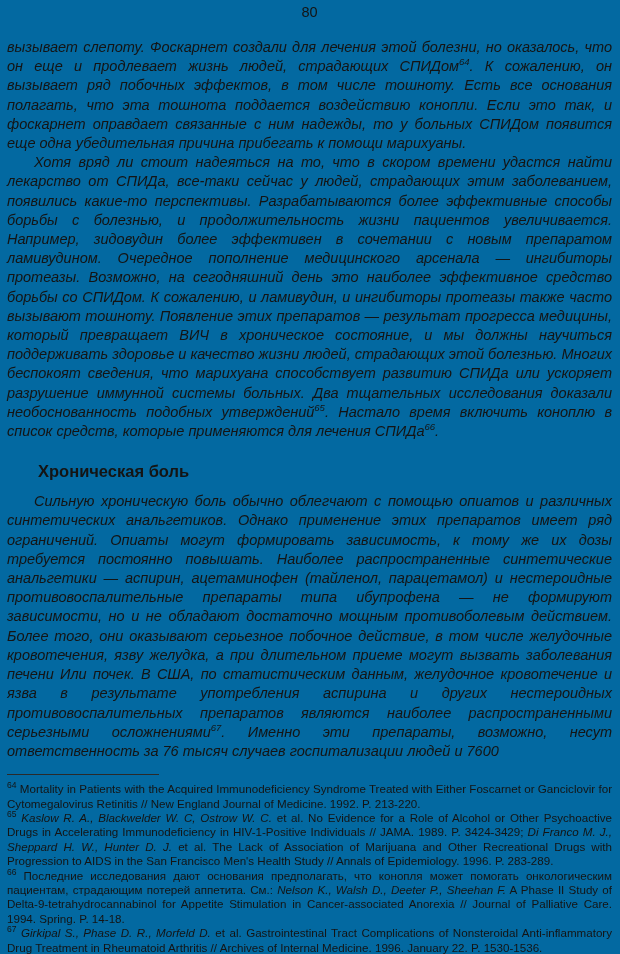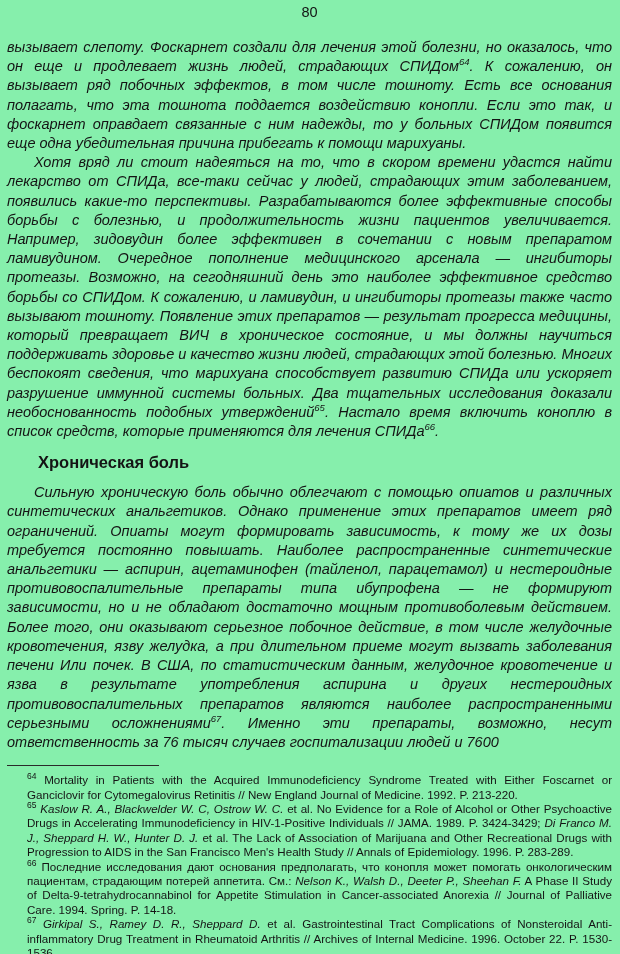--- a/index.html
+++ b/index.html
@@ -1,21 +1,21 @@
 <!DOCTYPE html>
 <html lang="ru"><head>
 <meta charset="utf-8">
 <style>
   * { margin: 0; padding: 0; box-sizing: border-box; }
   html, body { background: #ffffff; }
   .page {
     width: 620px;
     height: 954px;
     margin: 0 auto;
-    background: #86efac;
+    background: #0369a1;
     color: #141414;
     font-family: "Liberation Sans", sans-serif;
     padding: 4px 8px 6px 7px;
     overflow: hidden;
   }
   .page-number {
     text-align: center;
     font-size: 14.5px;
     line-height: 17px;
     margin-bottom: 17px;
@@ -28,35 +28,34 @@
   }
   .para.indent { text-indent: 27px; }
   sup.fnref {
     font-size: 9.5px;
     vertical-align: super;
     line-height: 0;
   }
   .section-heading {
     font-size: 16.5px;
     font-weight: bold;
-    margin: 11px 0 11px 31px;
+    margin: 20px 0 11px 31px;
     line-height: 20px;
   }
   .footnotes { margin-top: 13px; }
   .fn-sep {
     width: 152px;
     height: 0;
     border-top: 1px solid #2a2a2a;
     margin: 0 0 7px 0;
   }
   .footnote {
     font-size: 11.6px;
     line-height: 14.4px;
     text-align: justify;
-    margin-left: 20px;
   }
   .footnote i { }
   sup.fn-num {
     font-size: 8.5px;
     vertical-align: super;
     line-height: 0;
   }
 </style>
 </head>
 <body>
@@ -80,17 +79,17 @@
   <div class="footnotes">
 
     <div class="fn-sep"></div>
 
     <div class="footnote"><sup class="fn-num">64</sup><span> Mortality in Patients with the Acquired Immunodeficiency Syndrome Treated with Either Foscarnet or Ganciclovir for Cytomegalovirus Retinitis // New England Journal of Medicine. 1992. P. 213-220.</span></div>
 
     <div class="footnote"><sup class="fn-num">65</sup><i> Kaslow R. A., Blackwelder W. C, Ostrow W. C.</i><span> et al. No Evidence for a Role of Alcohol or Other Psychoactive Drugs in Accelerating Immunodeficiency in HIV-1-Positive Individuals // JAMA. 1989. P. 3424-3429; </span><i>Di Franco M. J., Sheppard H. W., Hunter D. J.</i><span> et al. The Lack of Association of Marijuana and Other Recreational Drugs with Progression to AIDS in the San Francisco Men's Health Study // Annals of Epidemiology. 1996. P. 283-289.</span></div>
 
     <div class="footnote"><sup class="fn-num">66</sup><span> Последние исследования дают основания предполагать, что конопля может помогать онкологическим пациентам, страдающим потерей аппетита. См.: </span><i>Nelson K., Walsh D., Deeter P., Sheehan F.</i><span> A Phase II Study of Delta-9-tetrahydrocannabinol for Appetite Stimulation in Cancer-associated Anorexia // Journal of Palliative Care. 1994. Spring. P. 14-18.</span></div>
 
-    <div class="footnote"><sup class="fn-num">67</sup><i> Girkipal S., Ramey D. R., Sheppard D.</i><span> et al. Gastrointestinal Tract Complications of Nonsteroidal Anti-inflammatory Drug Treatment in Rheumatoid Arthritis // Archives of Internal Medicine. 1996. October 22. P. 1530-1536.</span></div>
+    <div class="footnote"><sup class="fn-num">67</sup><i> Girkipal S., Phase D. R., Morfeld D.</i><span> et al. Gastrointestinal Tract Complications of Nonsteroidal Anti-inflammatory Drug Treatment in Rheumatoid Arthritis // Archives of Internal Medicine. 1996. January 22. P. 1530-1536.</span></div>
 
   </div>
 
 </div>
 
 </body></html>

